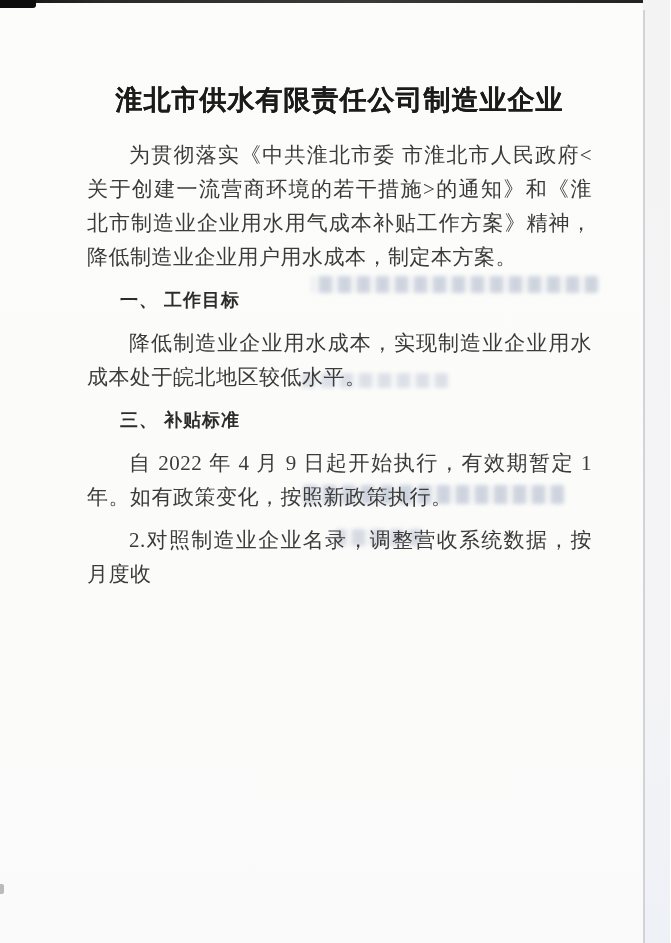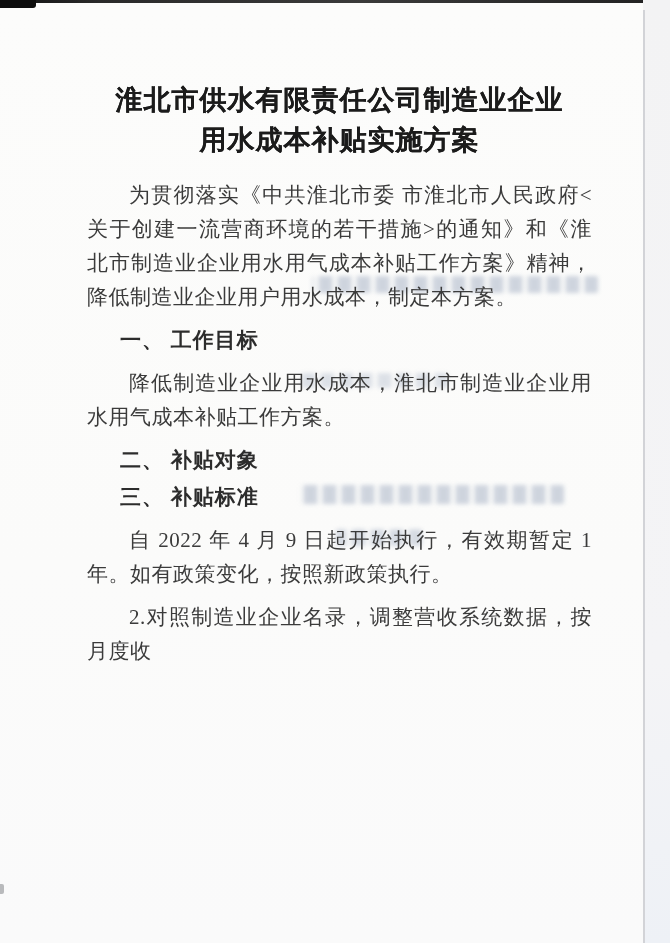--- a/index.html
+++ b/index.html
@@ -79,21 +79,21 @@
     text-indent: 2em;
     text-align: justify;
     text-align-last: left;
     color: #3b3b3b;
   }
   .section-heading {
     margin: 3px 0 0 0;
     padding-left: 42px;
     font-family: "Liberation Sans", "DejaVu Sans", sans-serif;
     font-weight: bold;
-    font-size: 21px;
+    font-size: 18px;
     color: #2c2c2c;
     letter-spacing: 1px;
   }
 </style>
 </head>
 <body>
 
 <div class="page">
 
   <div class="scan-top-line"></div>
@@ -102,34 +102,32 @@
   <div class="scan-right-line"></div>
   <div class="scan-left-tick"></div>
   <div class="ghost g1"></div>
   <div class="ghost g2"></div>
   <div class="ghost g3"></div>
   <div class="ghost g4"></div>
 
   <div class="content">
     <div class="doc-title">
       <div>淮北市供水有限责任公司制造业企业</div>
-      <div>用水成本补贴实施方案</div>
     </div>
     <div class="doc-body">
       <p class="para">为贯彻落实《中共淮北市委 市淮北市人民政府&lt;关于创建一流营商环境的若干措施&gt;的通知》和《淮北市制造业企业用水用气成本补贴工作方案》精神，降低制造业企业用户用水成本，制定本方案。</p>
       <div>
   <div>
     <p class="section-heading">一、 工作目标</p>
     <div>
-              <p class="para">降低制造业企业用水成本，淮北市制造业企业用水用气成本补贴工作方案。</p>
+              <p class="para">降低制造业企业用水成本，实现制造业企业用水成本处于皖北地区较低水平。</p>
             </div>
   </div>
 
   <div>
-    <p class="section-heading">二、 补贴对象</p>
   </div>
 
   <div>
     <p class="section-heading">三、 补贴标准</p>
   </div>
 
   <div>
     <div>
               <p class="para">自 2022 年 4 月 9 日起开始执行，有效期暂定 1 年。如有政策变化，按照新政策执行。</p>
             </div>

